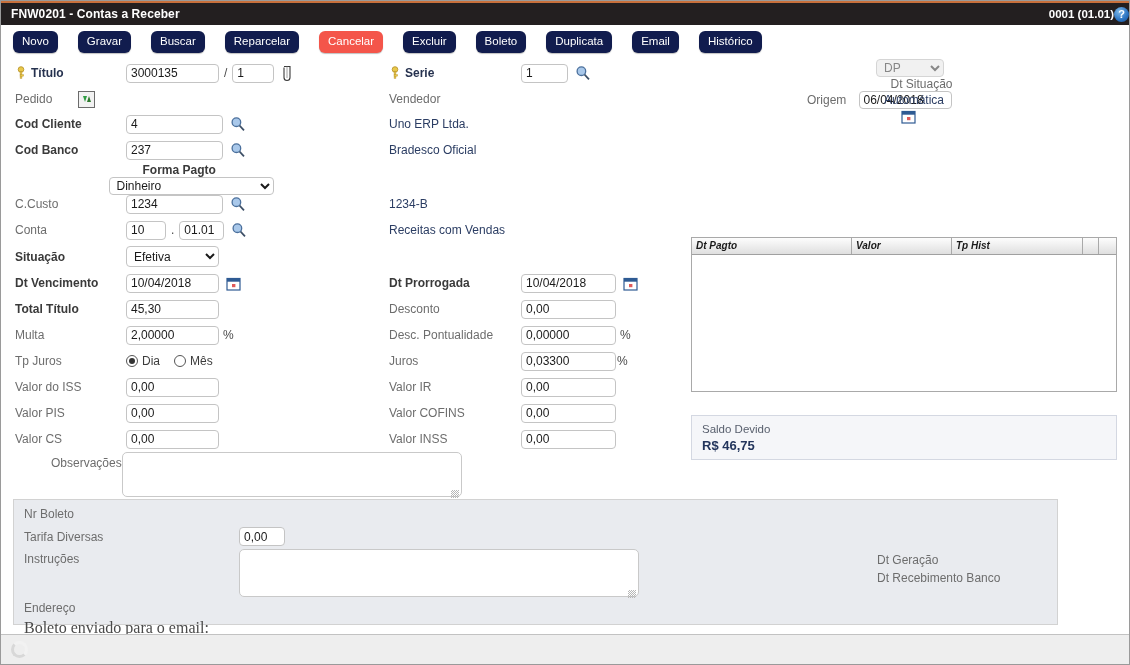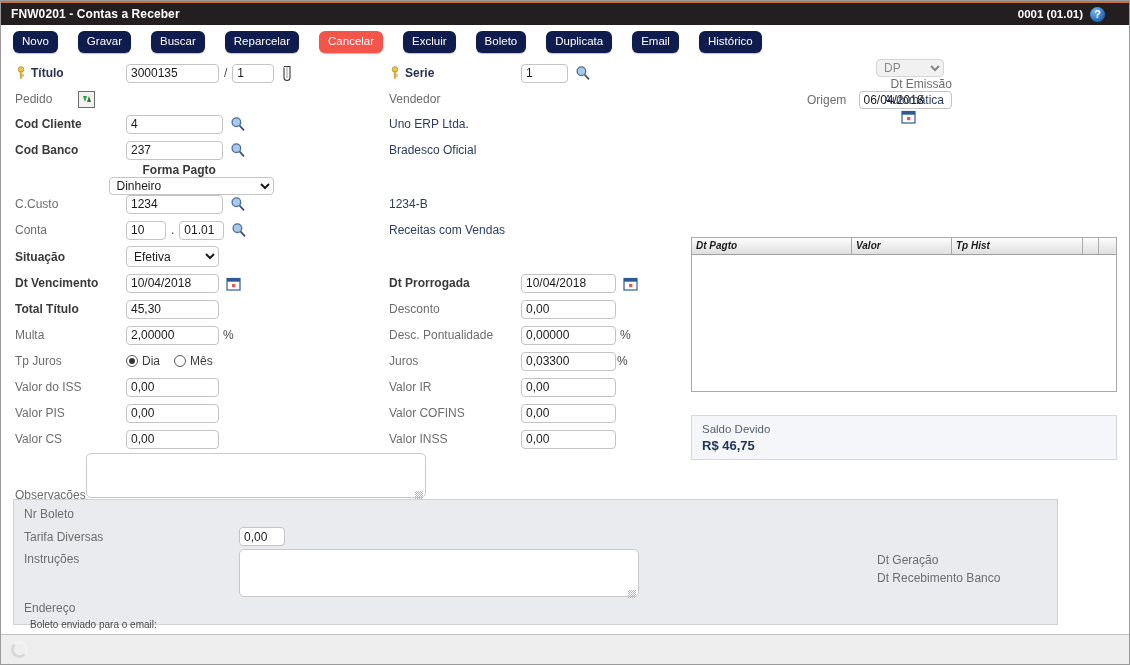--- a/index.html
+++ b/index.html
@@ -17,21 +17,21 @@
   .titlebar{
     position:relative;height:22px;background:#231f20;
     border-top:2px solid #c8703c;
     display:flex;align-items:center;
   }
   .titlebar .ttl{
     color:#ffffff;font-size:12px;font-weight:bold;margin-left:10px;
     letter-spacing:.1px;
   }
   .titlebar .right{
-    margin-left:auto;display:flex;align-items:center;gap:7px;margin-right:24px;justify-content:space-between;
+    margin-left:auto;display:flex;align-items:center;margin-right:0;justify-content:space-between;
   }
   .titlebar .ver{color:#ffffff;font-size:11.5px;font-weight:bold;}
   .helpbtn{
     width:15px;height:15px;border-radius:50%;
     background:radial-gradient(circle at 35% 30%, #7db8e8 0%, #2a72c0 60%, #1a4f8f 100%);
     color:#fff;font-size:11px;font-weight:bold;line-height:15px;text-align:center;
     cursor:pointer;
   }
   
   .toolbar{
@@ -299,21 +299,21 @@
       <div class="row">
         <span class="lbl">Valor PIS</span>
         <input class="f" style="width: 93px;" value="0,00">
       </div>
 
       <div class="row">
         <span class="lbl">Valor CS</span>
         <input class="f" style="width: 93px;" value="0,00">
       </div>
 
-      <div class="row" style="height:50px;align-items:flex-end;">
+      <div class="row" style="height:50px;align-items:flex-start;padding-left:36px;">
         <span class="lbl" style="padding-top:4px;">Observações</span>
         <span class="taWrap">
           <textarea class="ta" style="width: 340px; height: 45px;"></textarea>
           <span class="grip"></span>
         </span>
       </div>
     </div>
 
     <div class="col colM">
 
@@ -399,21 +399,21 @@
         <input class="f" style="width: 95px;" value="0,00">
       </div>
     </div>
 
     <div class="col colR">
 
       <div class="row" style="height:28px;flex-direction:column;">
         <select class="f" style="width:68px;margin-left:10px;" disabled="">
           <option>DP</option>
         </select>
-        <span class="lbl r" style="margin-left:40px;width:85px;">Dt Emissão</span>
+        <span class="lbl r" style="margin-left:40px;width:85px;">Dt Situação</span>
         <input class="f" style="width: 93px;" value="06/04/2018">
         <svg class="cal" viewBox="0 0 15 15">
           <rect x="1" y="2.5" width="13" height="11.5" fill="#fff" stroke="#2f5b93" stroke-width="1.2"></rect>
           <rect x="1" y="2.5" width="13" height="3.2" fill="#2f5b93"></rect>
           <rect x="6" y="8" width="3.4" height="3.2" fill="#e05a5a"></rect>
         </svg>
       </div>
 
       <div class="row">
         <span class="lbl r" style="margin-left:118px;width:85px;">Origem</span>
@@ -444,21 +444,21 @@
     <div style="position:absolute;left:10px;top:30px;" class="blbl">Tarifa Diversas</div>
     <input class="f" style="position: absolute; left: 225px; top: 27px; width: 46px;" value="0,00">
 
     <div style="position:absolute;left:10px;top:52px;" class="blbl">Instruções</div>
     <span class="taWrap" style="position:absolute;left:225px;top:49px;">
       <textarea class="ta" style="width: 400px; height: 48px;"></textarea>
       <span class="grip"></span>
     </span>
 
     <div style="position:absolute;left:10px;top:101px;" class="blbl">Endereço</div>
-    <div style="position:absolute;left:16px;top:119px;font-size:10px;color:#4a4a4a;">Boleto enviado para o email:</div>
+    <div style="position:absolute;left:10px;top:119px;font-size:16px;color:#4a4a4a;font-family:Liberation Serif, serif;">Boleto enviado para o email:</div>
 
     <div style="position:absolute;left:863px;top:53px;" class="blbl">Dt Geração</div>
     <div style="position:absolute;left:863px;top:71px;" class="blbl">Dt Recebimento Banco</div>
   </div>
 
   <div class="statusbar">
     <span class="spinner"></span>
   </div>
 </div>
 

